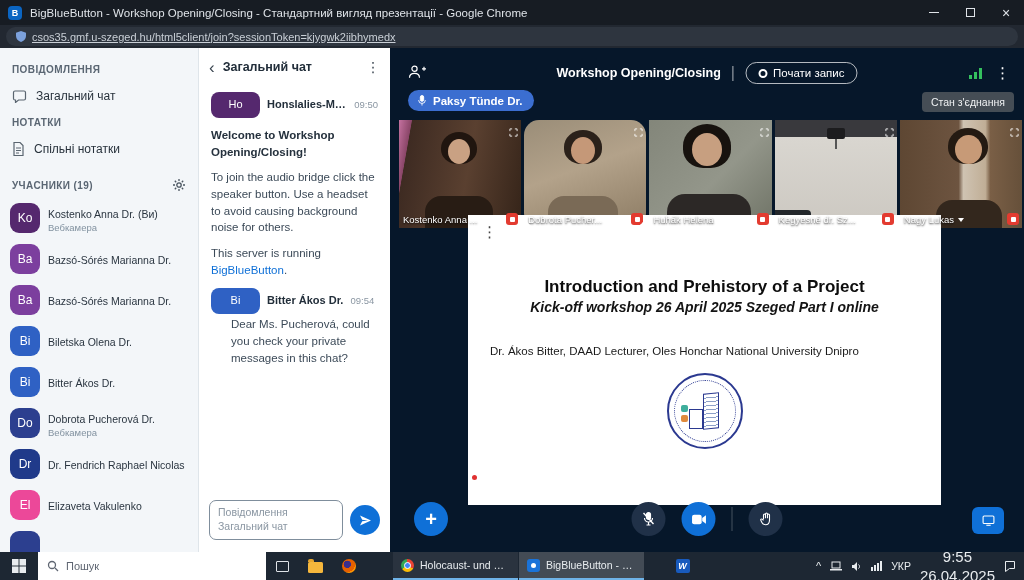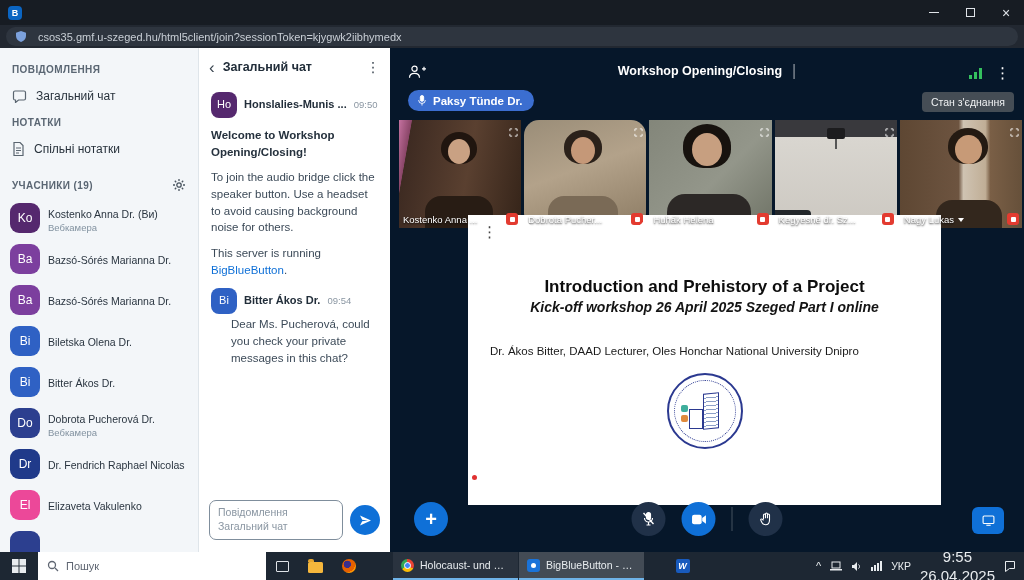--- a/index.html
+++ b/index.html
@@ -14,21 +14,21 @@
   .titlebar{height:25px;background:#171c23;display:flex;align-items:center;color:#dfe3e8;font-size:11.5px;padding-left:8px;}
   .favicon{width:14px;height:14px;border-radius:4px;background:#0b65c2;color:#fff;font-size:9px;font-weight:bold;display:flex;align-items:center;justify-content:center;margin-right:8px;flex:none;}
   .win-controls{margin-left:auto;display:flex;height:100%;}
   .win-btn{width:36px;display:flex;align-items:center;justify-content:center;color:#dfe3e8;}
   .g-min{width:10px;height:1px;background:#dfe3e8;display:block;}
   .g-max{width:9px;height:9px;border:1px solid #dfe3e8;display:block;}
   .g-close{font-size:14px;line-height:1;}
 
   
   .urlbar{height:23px;background:#222831;display:flex;align-items:center;padding:0 6px;}
-  .omnibox{flex:1;height:19px;background:#2e353f;border-radius:10px;display:flex;align-items:center;gap:12px;padding:0 10px;color:#c9cfd6;font-size:11px;}
+  .omnibox{flex:1;height:19px;background:#2e353f;border-radius:10px;display:flex;align-items:center;gap:6px;padding:0 10px;color:#c9cfd6;font-size:11px;text-decoration:underline;}
 
   .content{display:flex;height:504px;}
 
   
   .sidebar{width:199px;background:#f3f6f9;border-right:1px solid #dfe5ea;padding-top:10px;overflow:hidden;flex:none;}
   .section-label{font-size:10px;font-weight:bold;color:#5a6673;letter-spacing:.4px;padding:6px 12px;}
   .nav-item{display:flex;align-items:center;gap:9px;padding:7px 12px;font-size:12px;color:#28323c;height:30px;}
   .part-header{display:flex;align-items:center;justify-content:space-between;padding:8px 12px 6px;margin-top:6px;}
   .part-header .section-label{padding:0;}
   .prow{display:flex;align-items:center;gap:8px;padding:5px 10px;margin-bottom:1px;}
@@ -38,21 +38,21 @@
   .psub{font-size:9.5px;color:#8292a0;}
 
   
   .chat{width:191px;background:#fff;display:flex;flex-direction:column;flex:none;}
   .chat-header{height:38px;display:flex;align-items:center;gap:8px;padding:0 10px;flex:none;}
   .chat-back{font-size:17px;color:#3a4550;line-height:1;}
   .chat-title{font-weight:bold;font-size:12.5px;color:#222e3a;flex:1;}
   .kebab{font-size:14px;color:#3a4550;}
   .chat-body{flex:1;overflow:hidden;padding:0 12px;font-size:11.5px;color:#3c4a58;line-height:1.45;}
   .msg-head{display:flex;align-items:center;gap:7px;margin-top:6px;}
-  .msg-avatar{width:26px;height:26px;border-radius:8px;font-size:11px;}
+  .msg-avatar{width:49px;height:26px;border-radius:8px;font-size:11px;}
   .msg-name{font-weight:bold;font-size:11px;color:#222e3a;white-space:nowrap;overflow:hidden;text-overflow:ellipsis;}
   .msg-time{font-size:9.5px;color:#8a96a2;flex:none;}
   .msg-text{margin:2px 0 0 20px;}
   .welcome p{margin:9px 0;}
   .welcome b{color:#25313d;}
   a.link{color:var(--link);text-decoration:none;cursor:pointer;}
   .chat-input-row{display:flex;align-items:center;gap:7px;padding:8px 10px 12px;flex:none;}
   .chat-input{flex:1;border:1px solid #7f8e9c;border-radius:7px;padding:4px 8px;font-size:10.5px;color:#8a96a2;line-height:1.35;height:40px;}
   .send-btn{width:30px;height:30px;border-radius:50%;background:var(--primary);display:flex;align-items:center;justify-content:center;flex:none;}
 
@@ -145,20 +145,21 @@
   .tray-clock{text-align:center;font-size:15px;line-height:1.3;}
   .notif-ico{display:block;}
 </style>
 </head>
 <body>
 
 <div class="screen">
 
   <div class="titlebar">
     <span class="favicon">B</span>
+    <span>BigBlueButton - Workshop Opening/Closing - Стандартний вигляд презентації - Google Chrome</span>
     <span class="win-controls">
       <span class="win-btn">
           <i class="g-min"></i>
         </span>
       <span class="win-btn">
           <i class="g-max"></i>
         </span>
       <span class="win-btn g-close">×</span>
     </span>
   </div>
@@ -286,20 +287,24 @@
               <circle cx="6.5" cy="4.8" r="2.6"></circle>
               <path d="M1.5 13.7c0-2.7 2.2-4.4 5-4.4s5 1.7 5 4.4"></path>
               <path d="M14 4.8h4M16 2.8v4"></path>
             </g>
           </svg>
       </span>
 
       <div class="center-group">
         <span class="meeting-title">Workshop Opening/Closing</span>
         <span class="pipe">|</span>
+        <span class="record-btn">
+          <i class="rec-ring"></i>
+          <span>Почати запис</span>
+        </span>
       </div>
 
       <div class="top-right">
         <span class="signal">
             <i style="height:4px"></i>
             <i style="height:7px"></i>
             <i style="height:11px"></i>
           </span>
         <span class="kebab-light">⋮</span>
       </div>

